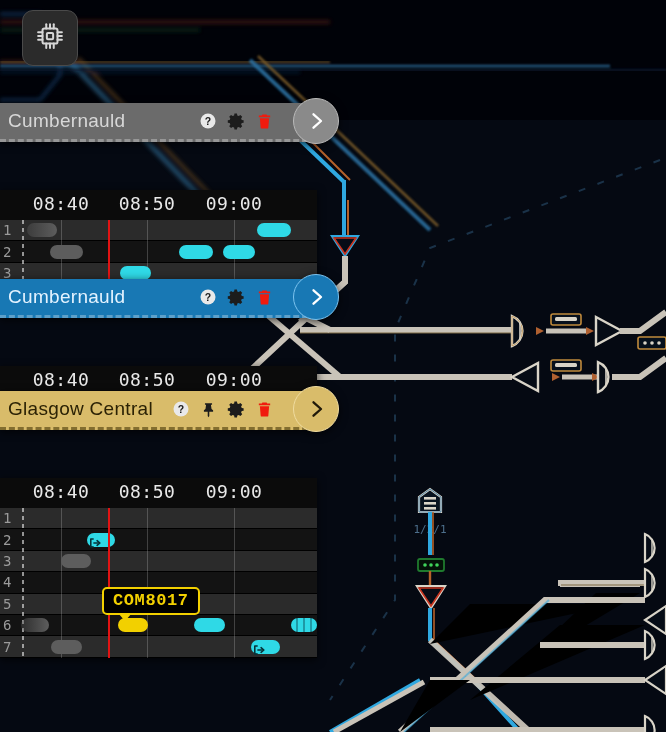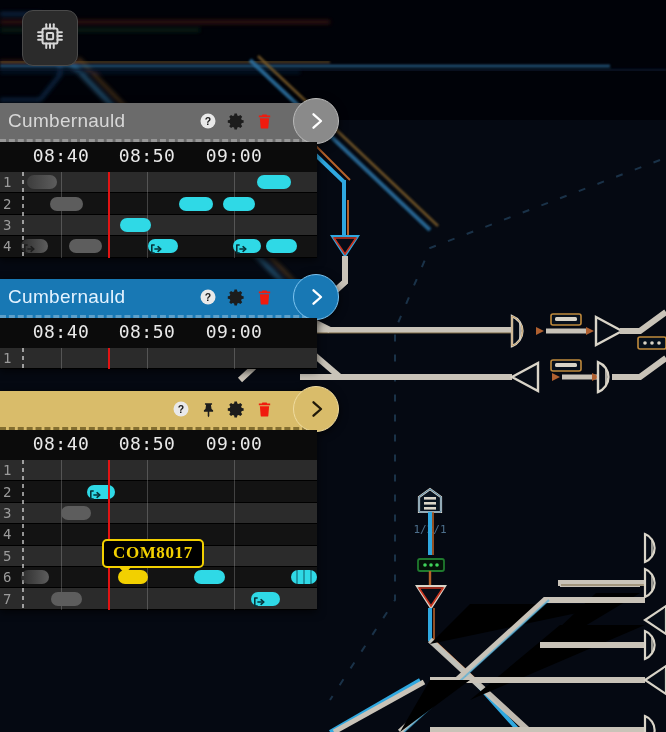--- a/index.html
+++ b/index.html
@@ -63,21 +63,21 @@
   .v-blue .p-head { background: #1878b4; }
   .v-blue .p-title { color: #e4f3ff; }
   .v-blue .exp-btn { background: #1878b4; border: 1px solid #7cc3ef; }
   .v-blue .exp-btn svg { stroke: #ffffff; }
   
   .v-gold .p-head { background: #d9bc6a; border-bottom-color: rgba(60,45,0,.55); }
   .v-gold .p-title { color: #2b2205; }
   .v-gold .exp-btn { background: #d9bc6a; border: 1px solid #f0dca0; }
   .v-gold .exp-btn svg { stroke: #20190a; }
 
-  .p-body { background: #0b0b0b; position: relative; overflow: hidden; }
+  .p-body { background: #0b0b0b; position: relative; overflow: hidden; margin-top: 48px; }
 
   .ruler {
     position: relative; height: 30px; background: #0b0b0b;
   }
   .tick {
     position: absolute; top: 3px;
     font-size: 18px; color: #e9e9e9;
     letter-spacing: .5px;
     transform: translateX(-50%);
     font-family: "DejaVu Sans Mono", monospace;
@@ -135,21 +135,21 @@
   .bar.cyan .dep svg, .bar.split .dep svg { stroke: #063238; }
   .bar.grey .dep svg, .bar.ghost .dep svg { stroke: #1d1d1d; }
 
   
   .tooltip {
     position: absolute; z-index: 12;
     background: #000; border: 2px solid #f2d000;
     border-radius: 5px; padding: 2px 9px 3px;
     color: #f2d000; font-size: 17px; font-weight: bold;
     letter-spacing: .6px;
-    font-family: Liberation Serif, serif;
+    font-family: Liberation Mono, monospace;
     white-space: nowrap;
   }
   .tooltip::after {
     content: ""; position: absolute; left: 14px; bottom: -8px;
     width: 0; height: 0;
     border-left: 7px solid transparent;
     border-right: 7px solid transparent;
     border-top: 8px solid #f2d000;
   }
 </style>
@@ -485,20 +485,21 @@
         </div>
         <div class="grid-line" style="left: 61px; top: 30px;"></div>
         <div class="grid-line" style="left: 147px; top: 30px;"></div>
         <div class="grid-line" style="left: 234px; top: 30px;"></div>
         <div class="grid-dash" style="left: 22px; top: 30px;"></div>
         <div class="now-line" style="left: 108px; top: 30px;"></div>
       </div>
     </div>
     <div class="panel v-gold" style="top: 391px;">
       <div class="p-head">
+        <div class="p-title">Glasgow Central</div>
         <div class="p-icons">
           <span>
             <svg width="18" height="18" viewBox="0 0 24 24">
               <circle cx="12" cy="12" r="10" fill="#e9e9e9"></circle>
               <text x="12" y="17" text-anchor="middle" font-size="14" font-weight="bold" font-family="Liberation Sans, sans-serif" fill="#1c1c1c">?</text>
             </svg>
           </span>
           <span>
             <svg width="17" height="17" viewBox="0 0 24 24">
               <path fill="#1c1c1c" d="M7 3h10v2.2h-1.6l.9 6.1L18.5 13v2h-5.4v6.3L12 23l-1.1-1.7V15H5.5v-2l2.2-1.7.9-6.1H7z"></path>

